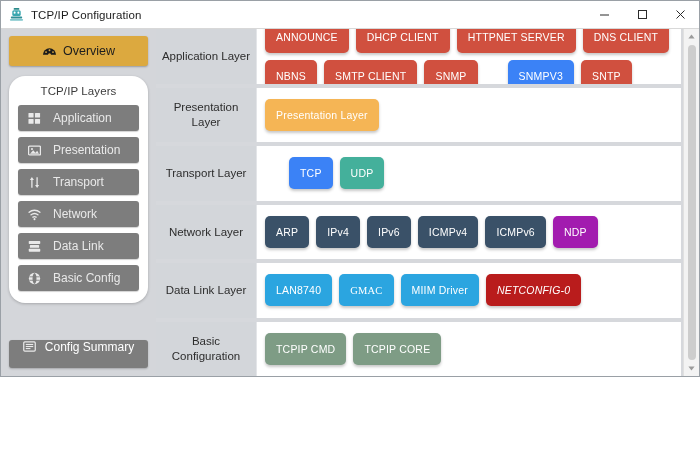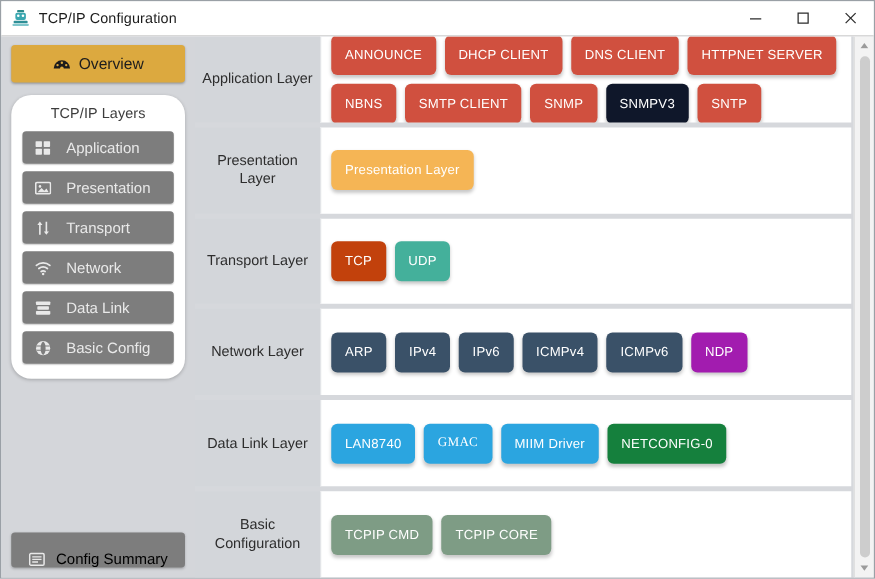--- a/index.html
+++ b/index.html
@@ -7,21 +7,21 @@
   html, body {
     width: 700px;
     height: 463px;
     overflow: hidden;
     font-family: "Liberation Sans", sans-serif;
     background: #ffffff;
   }
 
   .window {
     width: 700px;
-    height: 463px;
+    height: 377px;
     display: flex;
     flex-direction: column;
     background: #d6d8dc;
     border: 1px solid #9aa0a6;
     position: relative;
   }
 
   
   .titlebar {
     height: 28px;
@@ -133,24 +133,24 @@
   .layer-btn:last-child { margin-bottom: 0; }
   .layer-btn .ic { display: flex; align-items: center; width: 15px; }
 
   .sidebar-spacer { flex: 1 1 auto; }
 
   .summary-btn {
     height: 28px;
     background: #7d7d7d;
     border-radius: 3px;
     display: flex;
-    align-items: flex-end;
+    align-items: flex-start;
     justify-content: center;
     gap: 9px;
-    color: #000000;
+    color: #ffffff;
     font-size: 12px;
     cursor: pointer;
     box-shadow: 0 1px 2px rgba(0,0,0,0.22);
     flex: 0 0 auto;
   }
   .summary-btn .ic { display: flex; align-items: center; }
 
   
   .main {
     flex: 1 1 auto;
@@ -405,60 +405,60 @@
       </div>
     </div>
 
     <div class="main">
       <div class="rows-wrap" id="rows-wrap">
           <div class="layer-row">
             <div class="row-label">Application Layer</div>
             <div class="row-content">
               <div class="chip" style="background: rgb(208, 80, 63);">ANNOUNCE</div>
               <div class="chip" style="background: rgb(208, 80, 63);">DHCP CLIENT</div>
+              <div class="chip" style="background: rgb(208, 80, 63);">HTTPNET SERVER</div>
               <div class="chip" style="background: rgb(208, 80, 63);">DNS CLIENT</div>
-              <div class="chip" style="background: rgb(208, 80, 63);">HTTPNET SERVER</div>
               <div class="chip" style="background: rgb(208, 80, 63);">NBNS</div>
               <div class="chip" style="background: rgb(208, 80, 63);">SMTP CLIENT</div>
               <div class="chip" style="background: rgb(208, 80, 63);">SNMP</div>
-              <div class="chip" style="background: #0f172a;">SNMPV3</div>
+              <div class="chip" style="background: #3b82f6; margin-left: 23px;">SNMPV3</div>
               <div class="chip" style="background: rgb(208, 80, 63);">SNTP</div>
             </div>
           </div>
           <div class="layer-row">
             <div class="row-label">Presentation Layer</div>
             <div class="row-content">
               <div class="chip" style="background: rgb(245, 181, 85);">Presentation Layer</div>
             </div>
           </div>
           <div class="layer-row">
             <div class="row-label">Transport Layer</div>
             <div class="row-content">
-              <div class="chip" style="background: #c2410c;">TCP</div>
+              <div class="chip" style="background: #3b82f6; margin-left: 24px;">TCP</div>
               <div class="chip" style="background: rgb(68, 176, 155);">UDP</div>
             </div>
           </div>
           <div class="layer-row">
             <div class="row-label">Network Layer</div>
             <div class="row-content">
               <div class="chip" style="background: rgb(58, 81, 104);">ARP</div>
               <div class="chip" style="background: rgb(58, 81, 104);">IPv4</div>
               <div class="chip" style="background: rgb(58, 81, 104);">IPv6</div>
               <div class="chip" style="background: rgb(58, 81, 104);">ICMPv4</div>
               <div class="chip" style="background: rgb(58, 81, 104);">ICMPv6</div>
               <div class="chip" style="background: #a21caf;">NDP</div>
             </div>
           </div>
           <div class="layer-row">
             <div class="row-label">Data Link Layer</div>
             <div class="row-content">
               <div class="chip" style="background: rgb(43, 165, 224);">LAN8740</div>
               <div class="chip" style="background: rgb(43, 165, 224); font-family: Liberation Serif, serif;">GMAC</div>
               <div class="chip" style="background: rgb(43, 165, 224);">MIIM Driver</div>
-              <div class="chip" style="background: #15803d;">NETCONFIG-0</div>
+              <div class="chip" style="background: #b91c1c; font-style: italic;">NETCONFIG-0</div>
             </div>
           </div>
           <div class="layer-row">
             <div class="row-label">Basic Configuration</div>
             <div class="row-content">
               <div class="chip" style="background: rgb(126, 156, 133);">TCPIP CMD</div>
               <div class="chip" style="background: rgb(126, 156, 133);">TCPIP CORE</div>
             </div>
           </div>
         </div>

